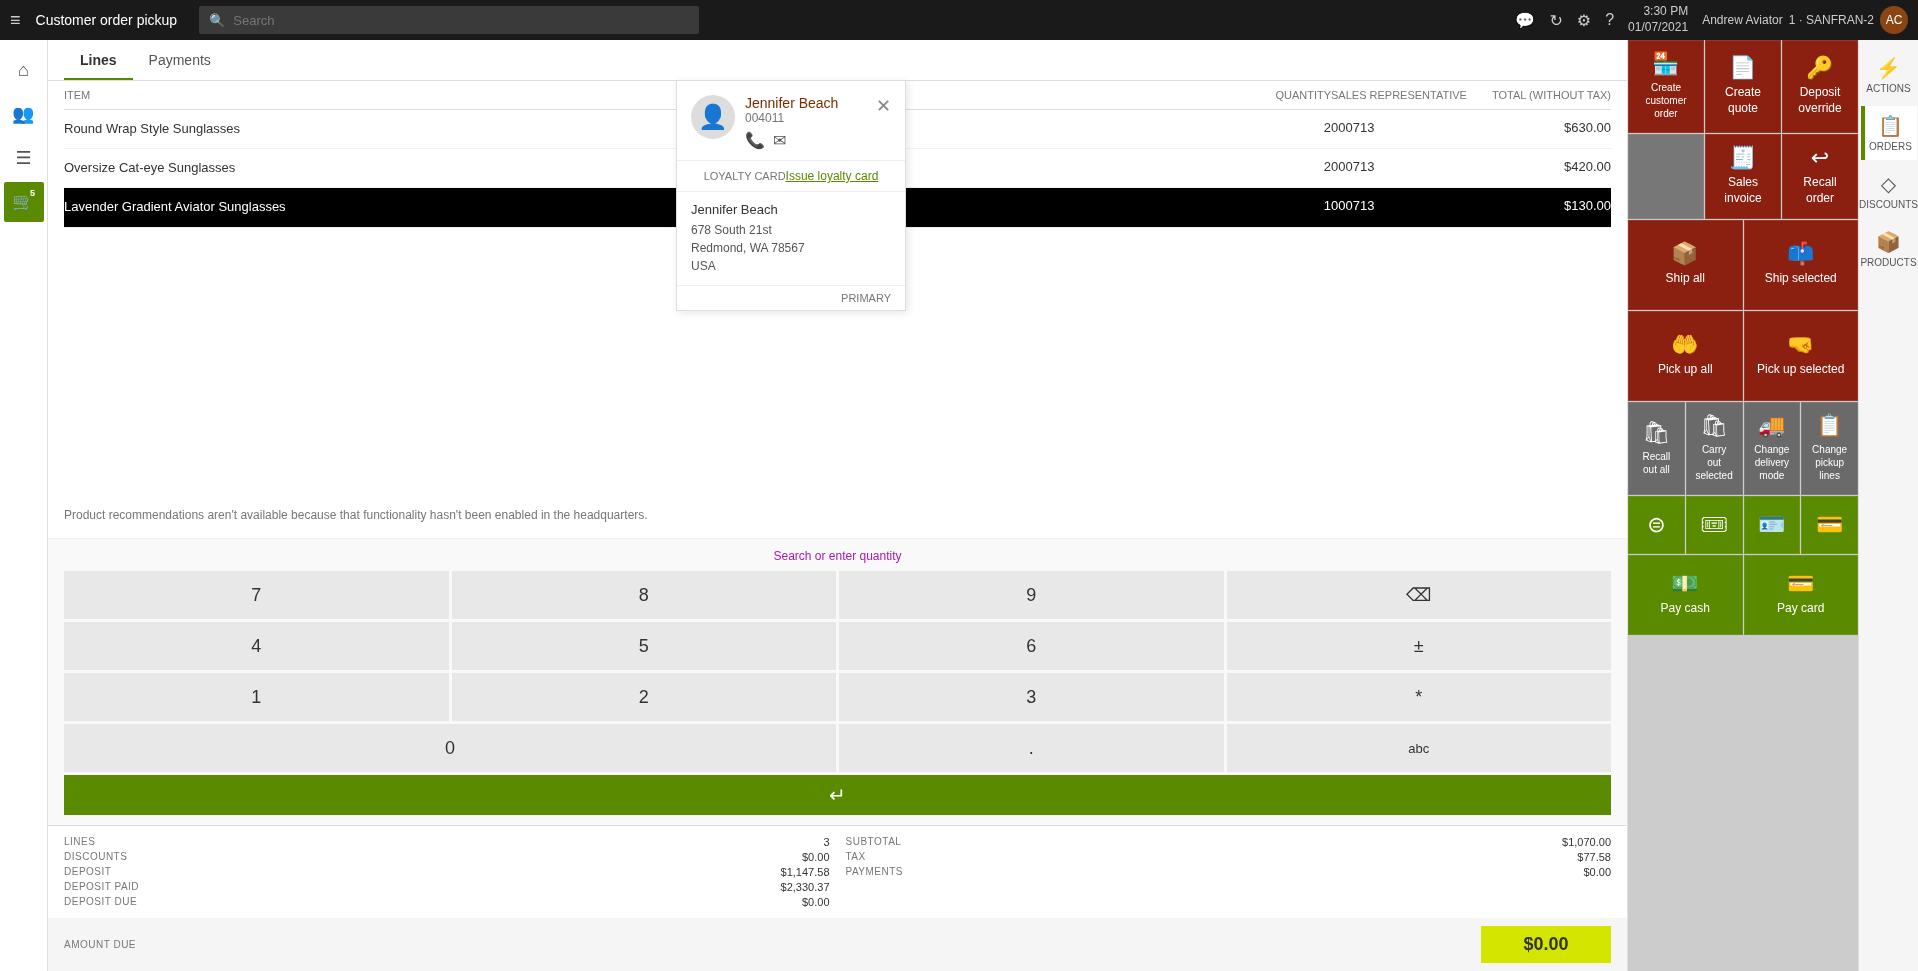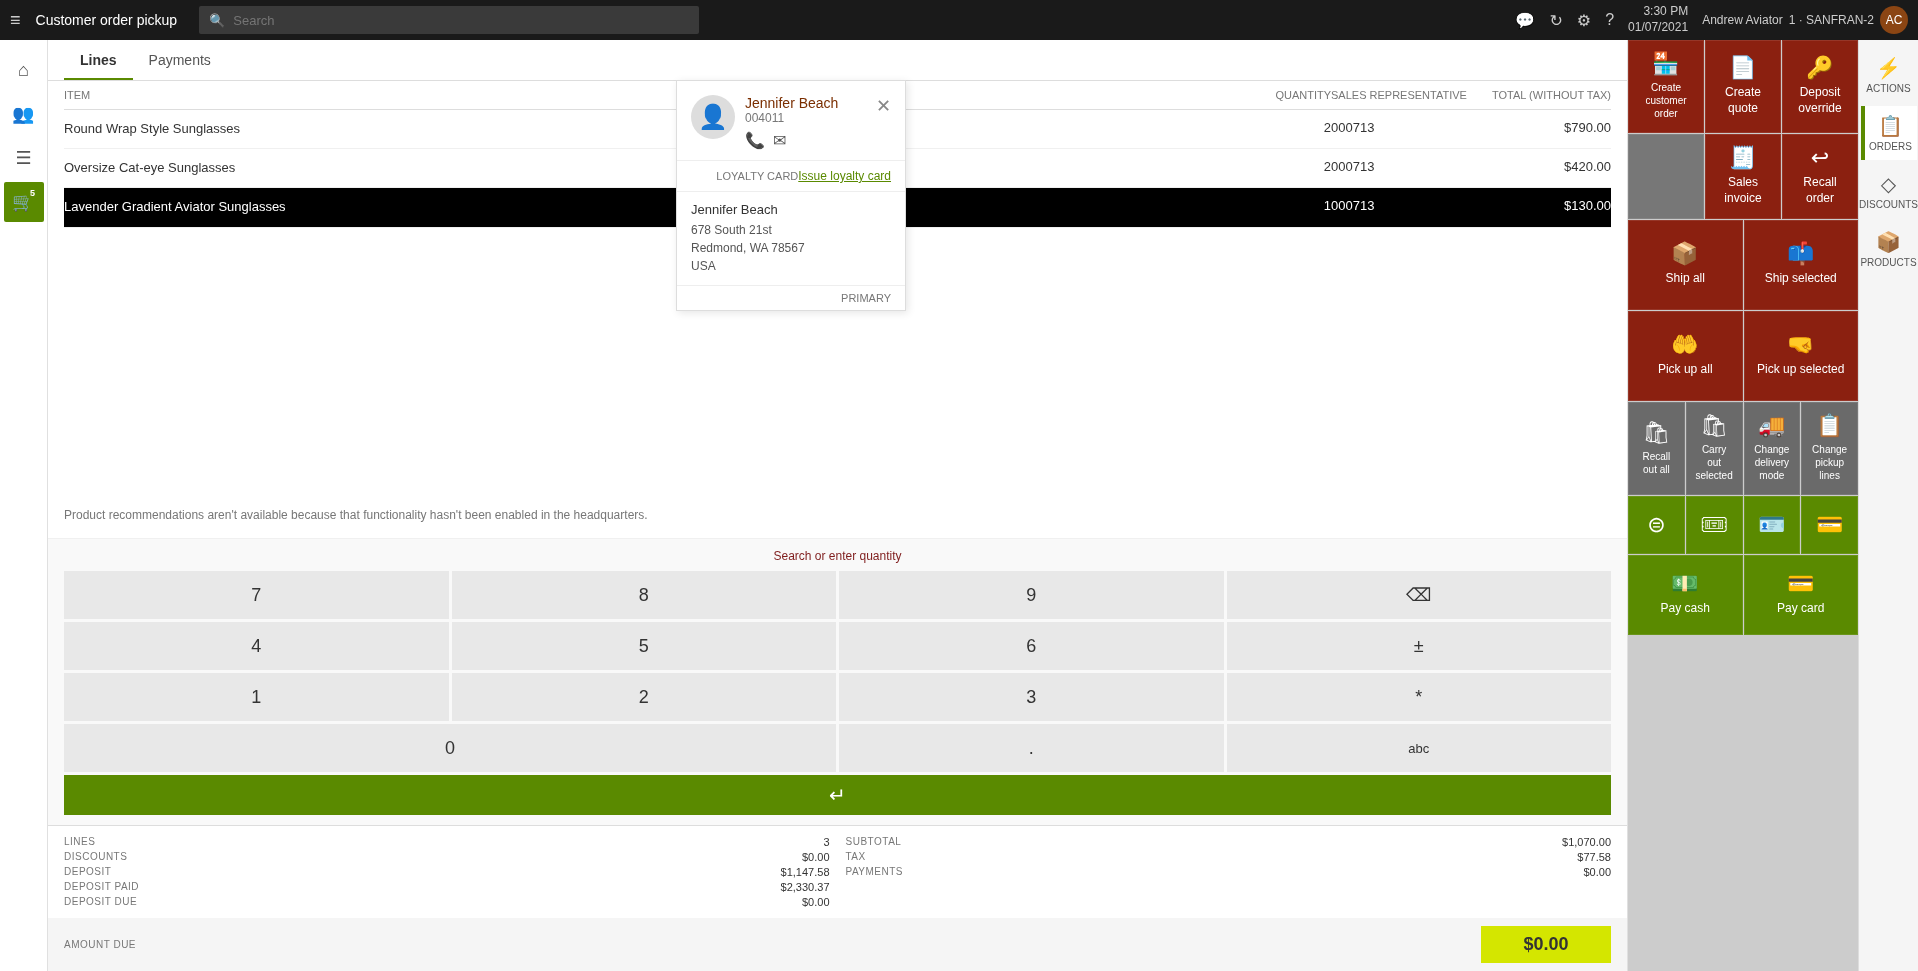--- a/index.html
+++ b/index.html
@@ -48,37 +48,37 @@
     .summary-value { text-align: right; font-size: 11px; }
 
     .amount-due-row { background: #f5f5f5; padding: 8px 16px; display: flex; justify-content: flex-end; align-items: center; gap: 16px; }
     .amount-due-value { background: #d4e600; padding: 8px 20px; font-size: 18px; font-weight: bold; min-width: 130px; text-align: center; }
 
     
     .recommendation { padding: 16px; color: #777; font-size: 12px; border-bottom: 1px solid #f0f0f0; }
 
     
     .numpad-area { padding: 10px 16px; background: #f9f9f9; }
-    .search-qty { width: 100%; text-align: center; color: #7f1d1d; font-size: 12px; margin-bottom: 8px; }
+    .search-qty { width: 100%; text-align: center; color: #a21caf; font-size: 12px; margin-bottom: 8px; }
     .numpad { display: grid; grid-template-columns: repeat(4, 1fr); gap: 3px; }
     .num-btn { background: #e8e8e8; border: none; height: 48px; font-size: 18px; cursor: pointer; display: flex; align-items: center; justify-content: center; color: #333; }
     .num-btn.enter-btn { background: #5a8a00; color: #fff; grid-column: span 4; height: 40px; font-size: 20px; }
     .num-btn.abc { font-size: 13px; }
 
     
     .customer-panel { width: 230px; background: #fff; border: 1px solid #ddd; position: absolute; top: 40px; left: calc(48px + 580px); z-index: 10; box-shadow: 2px 2px 8px rgba(0,0,0,0.1); }
     .customer-header { display: flex; align-items: flex-start; padding: 14px 14px 10px; border-bottom: 1px solid #eee; }
     .customer-avatar { width: 44px; height: 44px; border-radius: 50%; background: #ddd; display: flex; align-items: center; justify-content: center; color: #aaa; font-size: 24px; margin-right: 10px; flex-shrink: 0; }
     .customer-info { flex: 1; }
     .customer-name { font-size: 14px; color: #7a2e00; font-weight: 500; }
     .customer-id { font-size: 12px; color: #777; }
     .customer-icons { display: flex; gap: 8px; margin-top: 6px; }
     .customer-icon { font-size: 16px; color: #555; cursor: pointer; }
     .close-btn { color: #888; cursor: pointer; font-size: 18px; margin-left: auto; }
-    .loyalty-row { display: flex; justify-content: flex-end; align-items: center; padding: 8px 14px; border-bottom: 1px solid #eee; }
+    .loyalty-row { display: flex; justify-content: center; align-items: center; padding: 8px 14px; border-bottom: 1px solid #eee; }
     .loyalty-label { font-size: 11px; color: #777; text-transform: uppercase; }
     .loyalty-link { font-size: 12px; color: #5a8a00; cursor: pointer; text-decoration: underline; }
     .customer-address { padding: 10px 14px; border-bottom: 1px solid #eee; }
     .customer-address-name { font-size: 13px; color: #333; font-weight: 500; margin-bottom: 4px; }
     .customer-address-line { font-size: 12px; color: #555; line-height: 1.5; }
     .primary-badge { padding: 6px 14px; font-size: 11px; color: #777; text-transform: uppercase; text-align: right; }
 
     
     .btn-dark-red { background: #8B2010; color: #fff; }
     .btn-green { background: #5a8a00; color: #fff; }
@@ -146,21 +146,21 @@
         <span>ITEM</span>
         <span class="col-right">QUANTITY</span>
         <span>SALES REPRESENTATIVE</span>
         <span class="col-right">TOTAL (WITHOUT TAX)</span>
       </div>
 
       <div class="table-row">
         <span class="item-name">Round Wrap Style Sunglasses</span>
         <span class="col-right">2</span>
         <span>000713</span>
-        <span class="col-right">$790.00</span>
+        <span class="col-right">$630.00</span>
       </div>
 
       <div class="table-row">
         <span class="item-name">Oversize Cat-eye Sunglasses</span>
         <span class="col-right">2</span>
         <span>000713</span>
         <span class="col-right">$420.00</span>
       </div>
 
       <div class="table-row selected">

